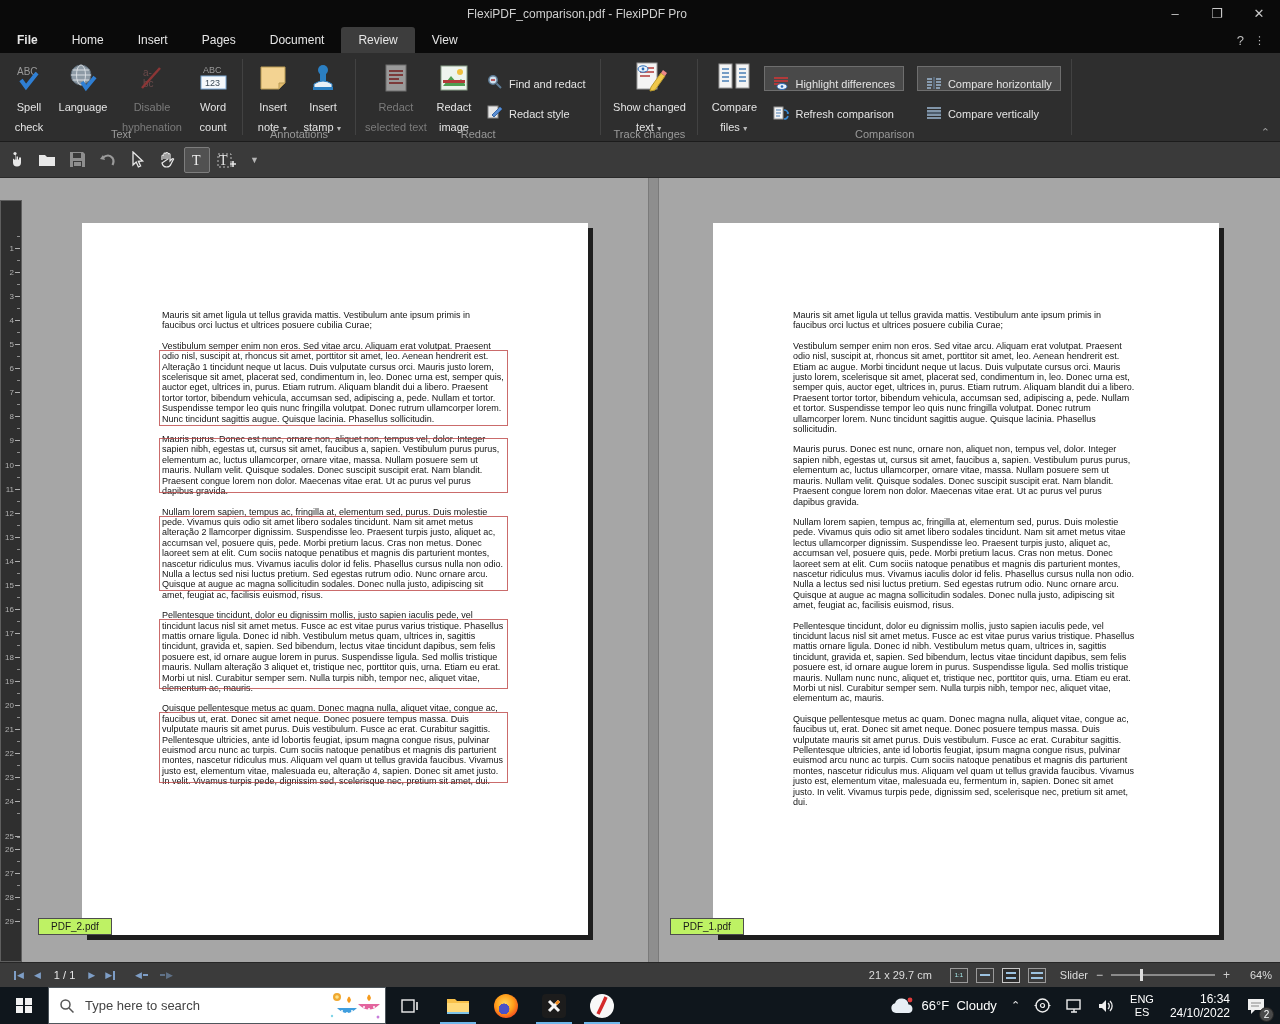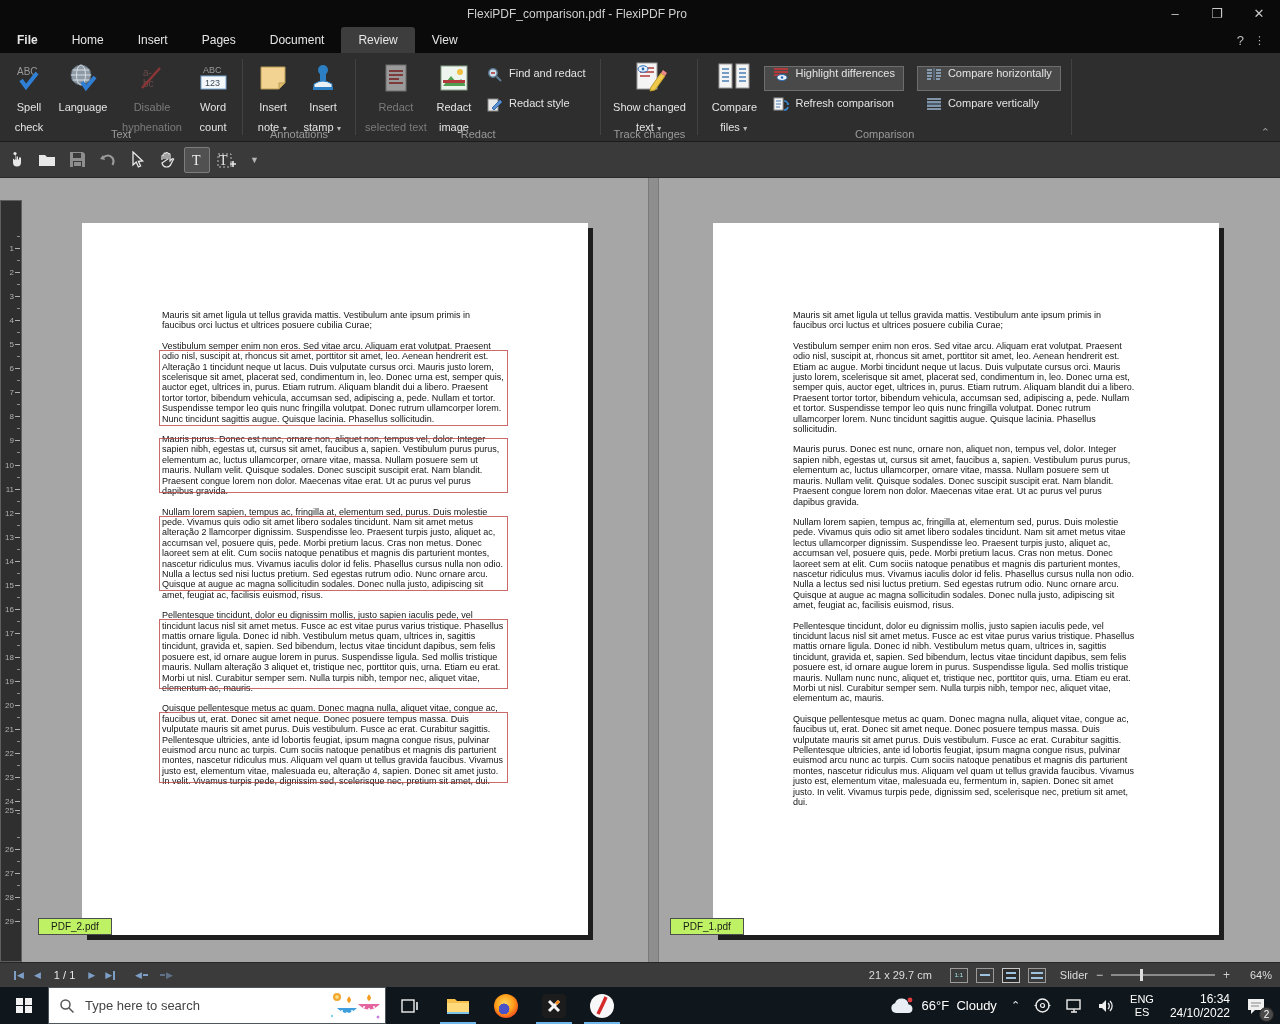--- a/index.html
+++ b/index.html
@@ -23,21 +23,21 @@
 
 
 #ribbon{position:absolute;top:53px;left:0;right:0;height:89px;background:#2e2e2e;display:flex;color:#e4e4e4;border-bottom:1px solid #1c1c1c}
 .rgroup{position:relative;display:flex;align-items:flex-start;padding:5px 6px 16px 6px}
 .rgroup-label{position:absolute;bottom:1px;left:0;right:0;text-align:center;font-size:11px;color:#9a9a9a}
 .rsep{width:1px;background:#424242;margin:6px 0}
 .bigbtn{display:flex;flex-direction:column;align-items:center;text-align:center;padding:2px 3px;border-radius:2px}
 .bigbtn .bicon{height:36px;display:flex;align-items:center;justify-content:center}
 .bigbtn .blabel{font-size:11px;line-height:20px;margin-top:1px;color:#e4e4e4}
 .bigbtn.disabled .blabel{color:#7b7b7b}
-.smallbtn{display:flex;align-items:flex-start;gap:6px;font-size:11px;height:25px;padding:0 8px;border:1px solid transparent;white-space:nowrap}
+.smallbtn{display:flex;align-items:flex-end;gap:6px;font-size:11px;height:25px;padding:0 8px;border:1px solid transparent;white-space:nowrap}
 .smallbtn.hl{background:#494949;border:1px solid #6e6e6e}
 .scol{display:flex;flex-direction:column;gap:5px;padding-top:8px}
 .caret{font-size:7px;color:#b5b5b5;margin-left:2px}
 #ribbon-collapse{position:absolute;right:10px;bottom:2px;color:#9a9a9a;font-size:11px}
 
 
 #qtoolbar{position:absolute;top:142px;left:0;right:0;height:36px;background:#3a3a3a;display:flex;align-items:center;gap:4px;padding-left:4px;border-bottom:1px solid #2a2a2a}
 .ticon{width:26px;height:26px;display:flex;align-items:center;justify-content:center;border:1px solid transparent;border-radius:2px}
 .ticon.active{background:#515151;border:1px solid #7d7d7d}
 .ticon svg{display:block}
@@ -486,21 +486,21 @@
       <div class="vrow" style="top: 572.15px;">
         <span>23</span>
         <span class="vdash"></span>
       </div>
       <span class="vhalf" style="top: 564.125px;"></span>
       <div class="vrow" style="top: 596.2px;">
         <span>24</span>
         <span class="vdash"></span>
       </div>
       <span class="vhalf" style="top: 588.175px;"></span>
-      <div class="vrow" style="top: 605px;">
+      <div class="vrow" style="top: 631px;">
         <span>25</span>
         <span class="vdash"></span>
       </div>
       <span class="vhalf" style="top: 612.225px;"></span>
       <div class="vrow" style="top: 644.3px;">
         <span>26</span>
         <span class="vdash"></span>
       </div>
       <span class="vhalf" style="top: 636.275px;"></span>
       <div class="vrow" style="top: 668.35px; justify-content: space-between;">

